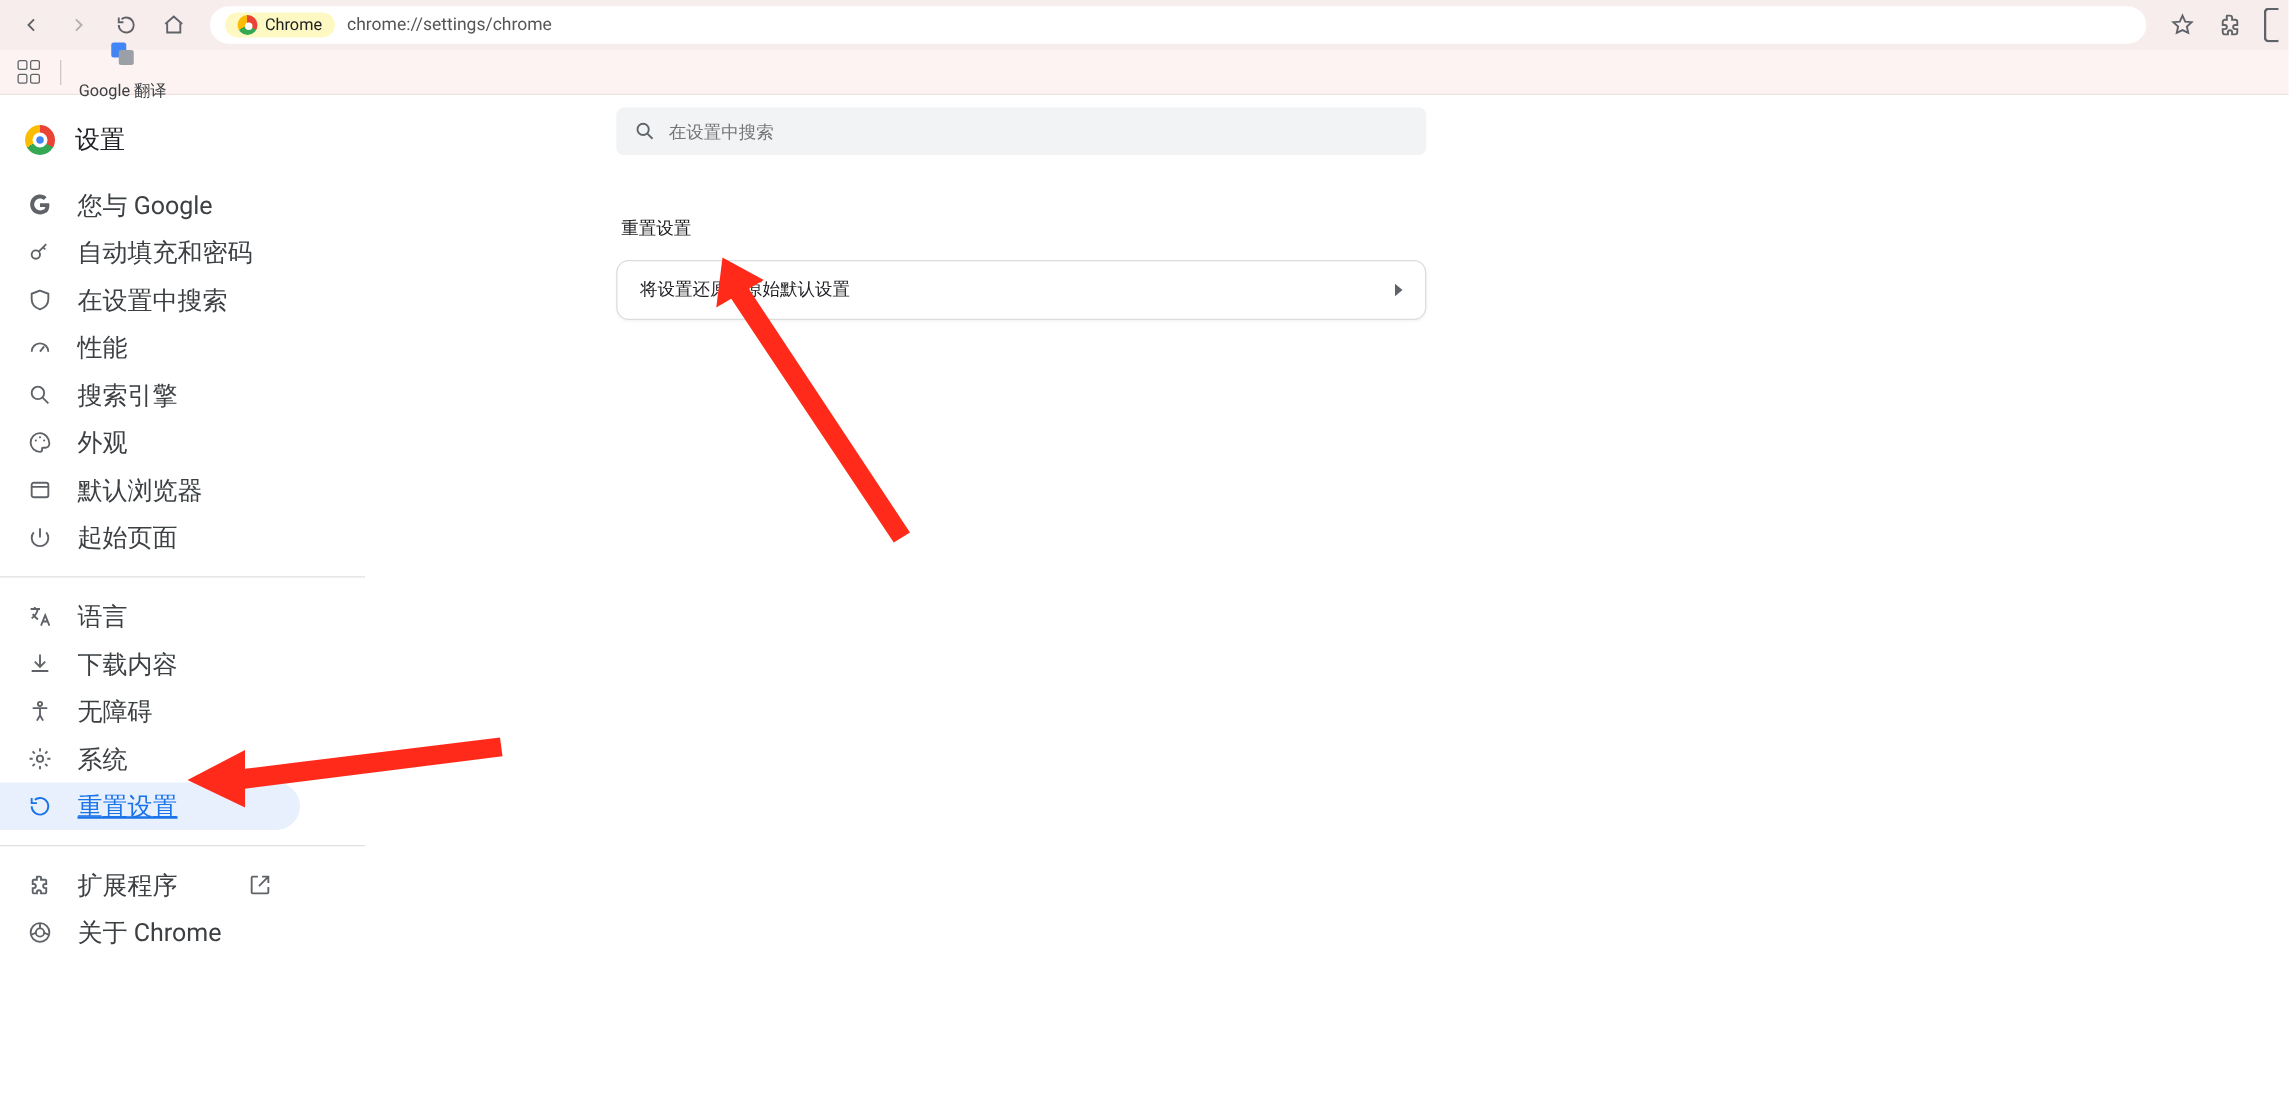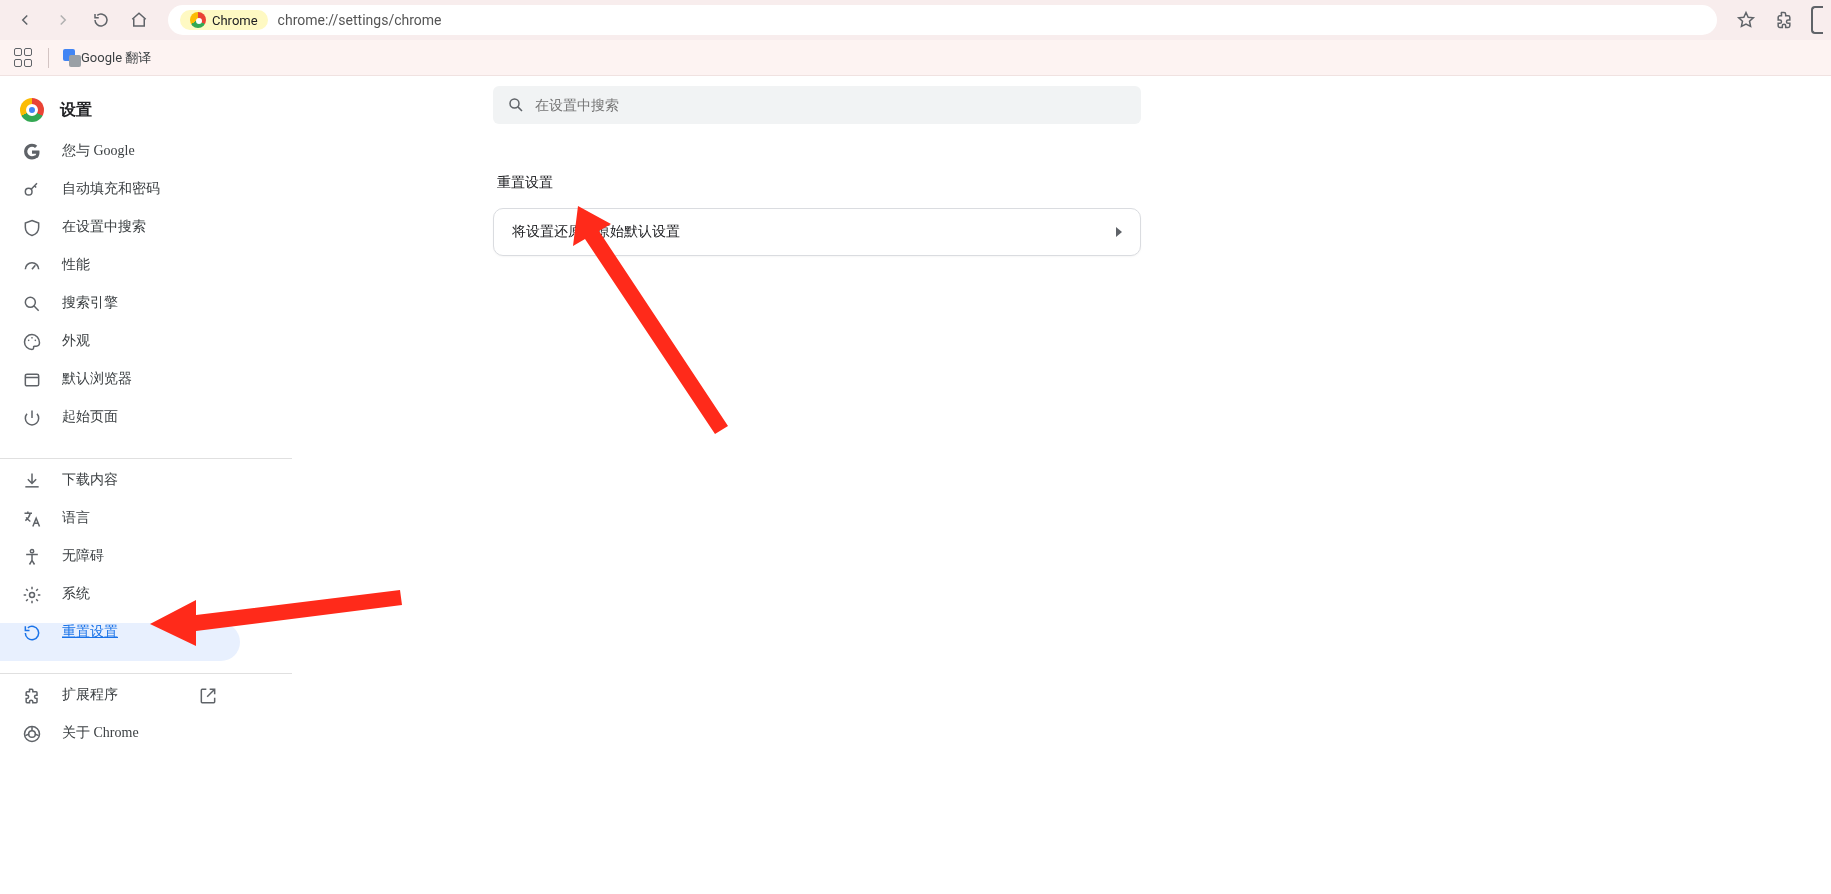--- a/index.html
+++ b/index.html
@@ -26,46 +26,45 @@
   .star svg, .ext-right svg{ width:20px; height:20px; fill:none; stroke:currentColor; stroke-width:1.8; }
   .right-stub{ width:12px; height:28px; border:2px solid #5f6368; border-right:none; border-radius:4px 0 0 4px; margin-left:6px; }
   
   .bookmark-bar{
     height:36px; background:#fdf3f2; display:flex; align-items:center; padding:0 14px;
     gap:14px; border-bottom:1px solid #f0e2e1; font-size:13px; color:#3c4043;
   }
   .bm-apps{ width:20px; height:20px; display:flex; flex-wrap:wrap; gap:2px; }
   .bm-apps span{ width:8px; height:8px; border:1.5px solid #5f6368; border-radius:2px; }
   .bm-sep{ width:1px; height:20px; background:#d3c4c3; }
-  .bm-item{ display:flex; align-items:center; gap:0; }
+  .bm-item{ display:flex; align-items:center; gap:12px;flex-direction:column; }
   .translate-icon{
     width:18px; height:18px; position:relative;
   }
   .translate-icon::before{
     content:""; position:absolute; left:0; top:0; width:12px; height:12px; background:#4285f4; border-radius:2px;
   }
   .translate-icon::after{
     content:""; position:absolute; right:0; bottom:0; width:12px; height:12px; background:#9aa0a6; border-radius:2px;
   }
   
   .page{ display:flex; height:calc(894px - 76px); }
   .sidebar{ width:293px; padding-top:12px; border-right:1px solid transparent; }
   .brand{ display:flex; align-items:center; gap:16px; padding:10px 20px 14px 20px; }
   .chrome-logo{ width:24px; height:24px; border-radius:50%; position:relative;
     background: conic-gradient(#ea4335 0 120deg, #34a853 120deg 240deg, #fbbc05 240deg 360deg);
   }
   .chrome-logo::after{ content:""; position:absolute; inset:6px; border-radius:50%; background:#4285f4; border:3px solid #fff; }
-  .brand-title{ font-size:16px; font-weight:700; }
+  .brand-title{ font-size:20px; font-weight:400; }
   .nav-group{ padding:6px 0; }
   .nav-divider{ height:1px; background:#e0e0e0; margin:6px 0; }
   .nav-item{
-    display:flex; align-items:flex-start; gap:20px; height:38px; padding:0 22px;
-    font-size:14px; color:#3c4043; border-radius:0 20px 20px 0; cursor:pointer;
+    display:flex; align-items:center; gap:20px; height:38px; padding:0 22px;
+    font-size:20px; color:#3c4043; border-radius:0 20px 20px 0; cursor:pointer;
     width:240px;
-    font-family:Liberation Serif, serif;
   }
   .nav-item .ni-icon{ width:20px; height:20px; display:flex; align-items:center; justify-content:center; color:#5f6368; }
   .nav-item .ni-icon svg{ width:20px; height:20px; fill:none; stroke:currentColor; stroke-width:1.8; }
   .nav-item.selected{ background:#e8f0fe; color:#1a73e8; }
   .nav-item.selected .ni-icon{ color:#1a73e8; }
   .nav-item.selected .ni-label{ text-decoration:underline; }
   .nav-item .ext-open{ margin-left:auto; }
   
   .main{ flex:1; padding-top:10px; position:relative; }
   .search-wrap{
@@ -236,34 +235,34 @@
         <span class="ni-label">起始页面</span>
       </div>
     </div>
 
     <div class="nav-divider"></div>
 
     <div class="nav-group">
       <div class="nav-item">
         <span class="ni-icon">
             <svg viewBox="0 0 24 24">
+              <path d="M3 5h9M7 3v2M10 5c-1 4-3 7-6 9M5 10c1.5 2 3 3.5 5 5"></path>
+              <path d="M13 21l4-10 4 10M14.5 17h5"></path>
+            </svg>
+          </span>
+        <span class="ni-label">语言</span>
+      </div>
+      <div class="nav-item">
+        <span class="ni-icon">
+            <svg viewBox="0 0 24 24">
               <path d="M12 3v12M7 10l5 5 5-5"></path>
               <path d="M4 19h16"></path>
             </svg>
           </span>
         <span class="ni-label">下载内容</span>
-      </div>
-      <div class="nav-item">
-        <span class="ni-icon">
-            <svg viewBox="0 0 24 24">
-              <path d="M3 5h9M7 3v2M10 5c-1 4-3 7-6 9M5 10c1.5 2 3 3.5 5 5"></path>
-              <path d="M13 21l4-10 4 10M14.5 17h5"></path>
-            </svg>
-          </span>
-        <span class="ni-label">语言</span>
       </div>
       <div class="nav-item">
         <span class="ni-icon">
             <svg viewBox="0 0 24 24">
               <circle cx="12" cy="5" r="2"></circle>
               <path d="M5 9h14M12 9v7M9 21l3-5 3 5"></path>
             </svg>
           </span>
         <span class="ni-label">无障碍</span>
       </div>

